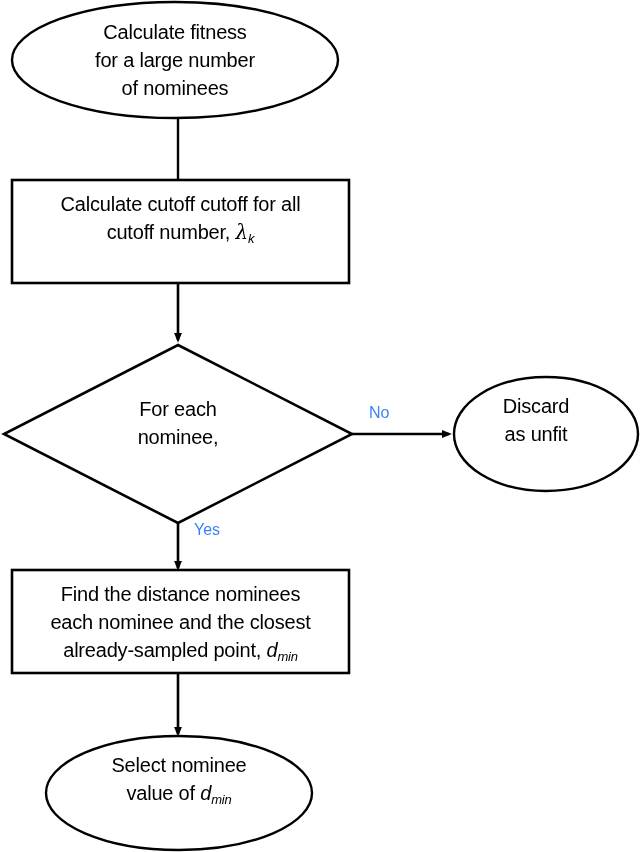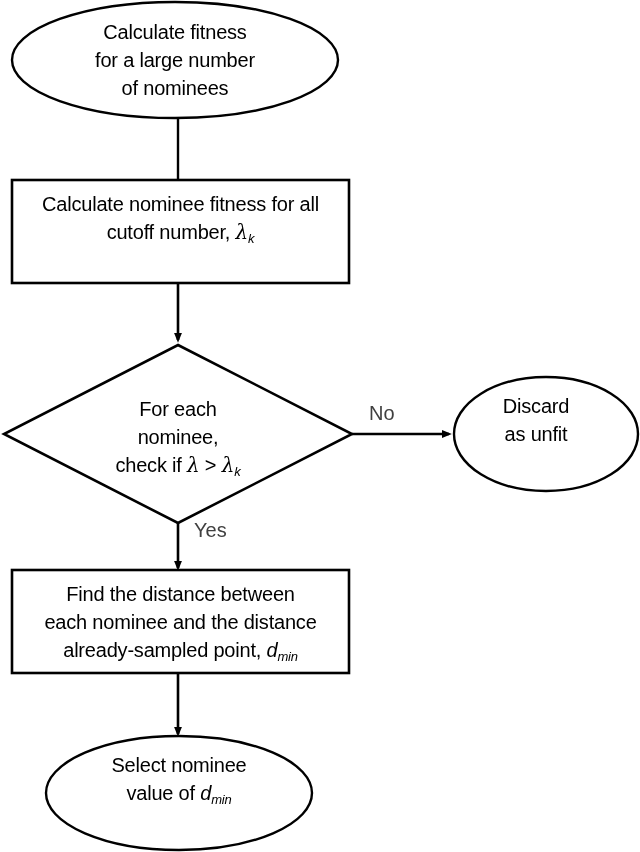--- a/index.html
+++ b/index.html
@@ -30,23 +30,23 @@
     color: #000000;
     font-family: "Liberation Sans", "DejaVu Sans", sans-serif;
     font-size: 20px;
     line-height: 28px;
     letter-spacing: -0.2px;
     white-space: nowrap;
     pointer-events: none;
   }
   .edge-label {
     position: absolute;
-    color: #404040;
+    color: #3b82f6;
     font-family: "Liberation Sans", "DejaVu Sans", sans-serif;
-    font-size: 20px;
+    font-size: 16px;
     line-height: 22px;
     white-space: nowrap;
   }
   .sub {
     font-style: italic;
     font-size: 13px;
     vertical-align: baseline;
     position: relative;
     top: 4px;
   }
@@ -93,38 +93,37 @@
     <ellipse cx="179" cy="793" rx="133" ry="57" fill="#ffffff" stroke="#000000" stroke-width="2.4"></ellipse>
   </svg>
 
   <div class="node-text" style="left:15px; top:18px; width:320px;">
     <div>Calculate fitness</div>
     <div>for a large number</div>
     <div>of nominees</div>
   </div>
 
   <div class="node-text" style="left:12px; top:190px; width:337px;">
-    <div>Calculate nominee fitness for all</div>
+    <div>Calculate cutoff cutoff for all</div>
     <div><span>cutoff number, </span><span class="greek">λ</span><span class="sub">k</span></div>
   </div>
 
   <div class="node-text" style="left:39px; top:395px; width:278px;">
     <div>For each</div>
     <div>nominee,</div>
-    <div><span>check if </span><span class="greek">λ</span><span> &gt; </span><span class="greek">λ</span><span class="sub">k</span></div>
   </div>
 
   <div class="node-text" style="left:446px; top:392px; width:180px;">
     <div>Discard</div>
     <div>as unfit</div>
   </div>
 
   <div class="node-text" style="left:12px; top:580px; width:337px;">
-    <div>Find the distance between</div>
-    <div>each nominee and the distance</div>
+    <div>Find the distance nominees</div>
+    <div>each nominee and the closest</div>
     <div><span>already-sampled point, </span><span class="ital">d</span><span class="sub">min</span></div>
   </div>
 
   <div class="node-text" style="left:46px; top:751px; width:266px;">
     <div>Select nominee</div>
     <div><span>value of </span><span class="ital">d</span><span class="sub">min</span></div>
   </div>
 
   <div class="edge-label" style="left:369px; top:402px;">No</div>
 

